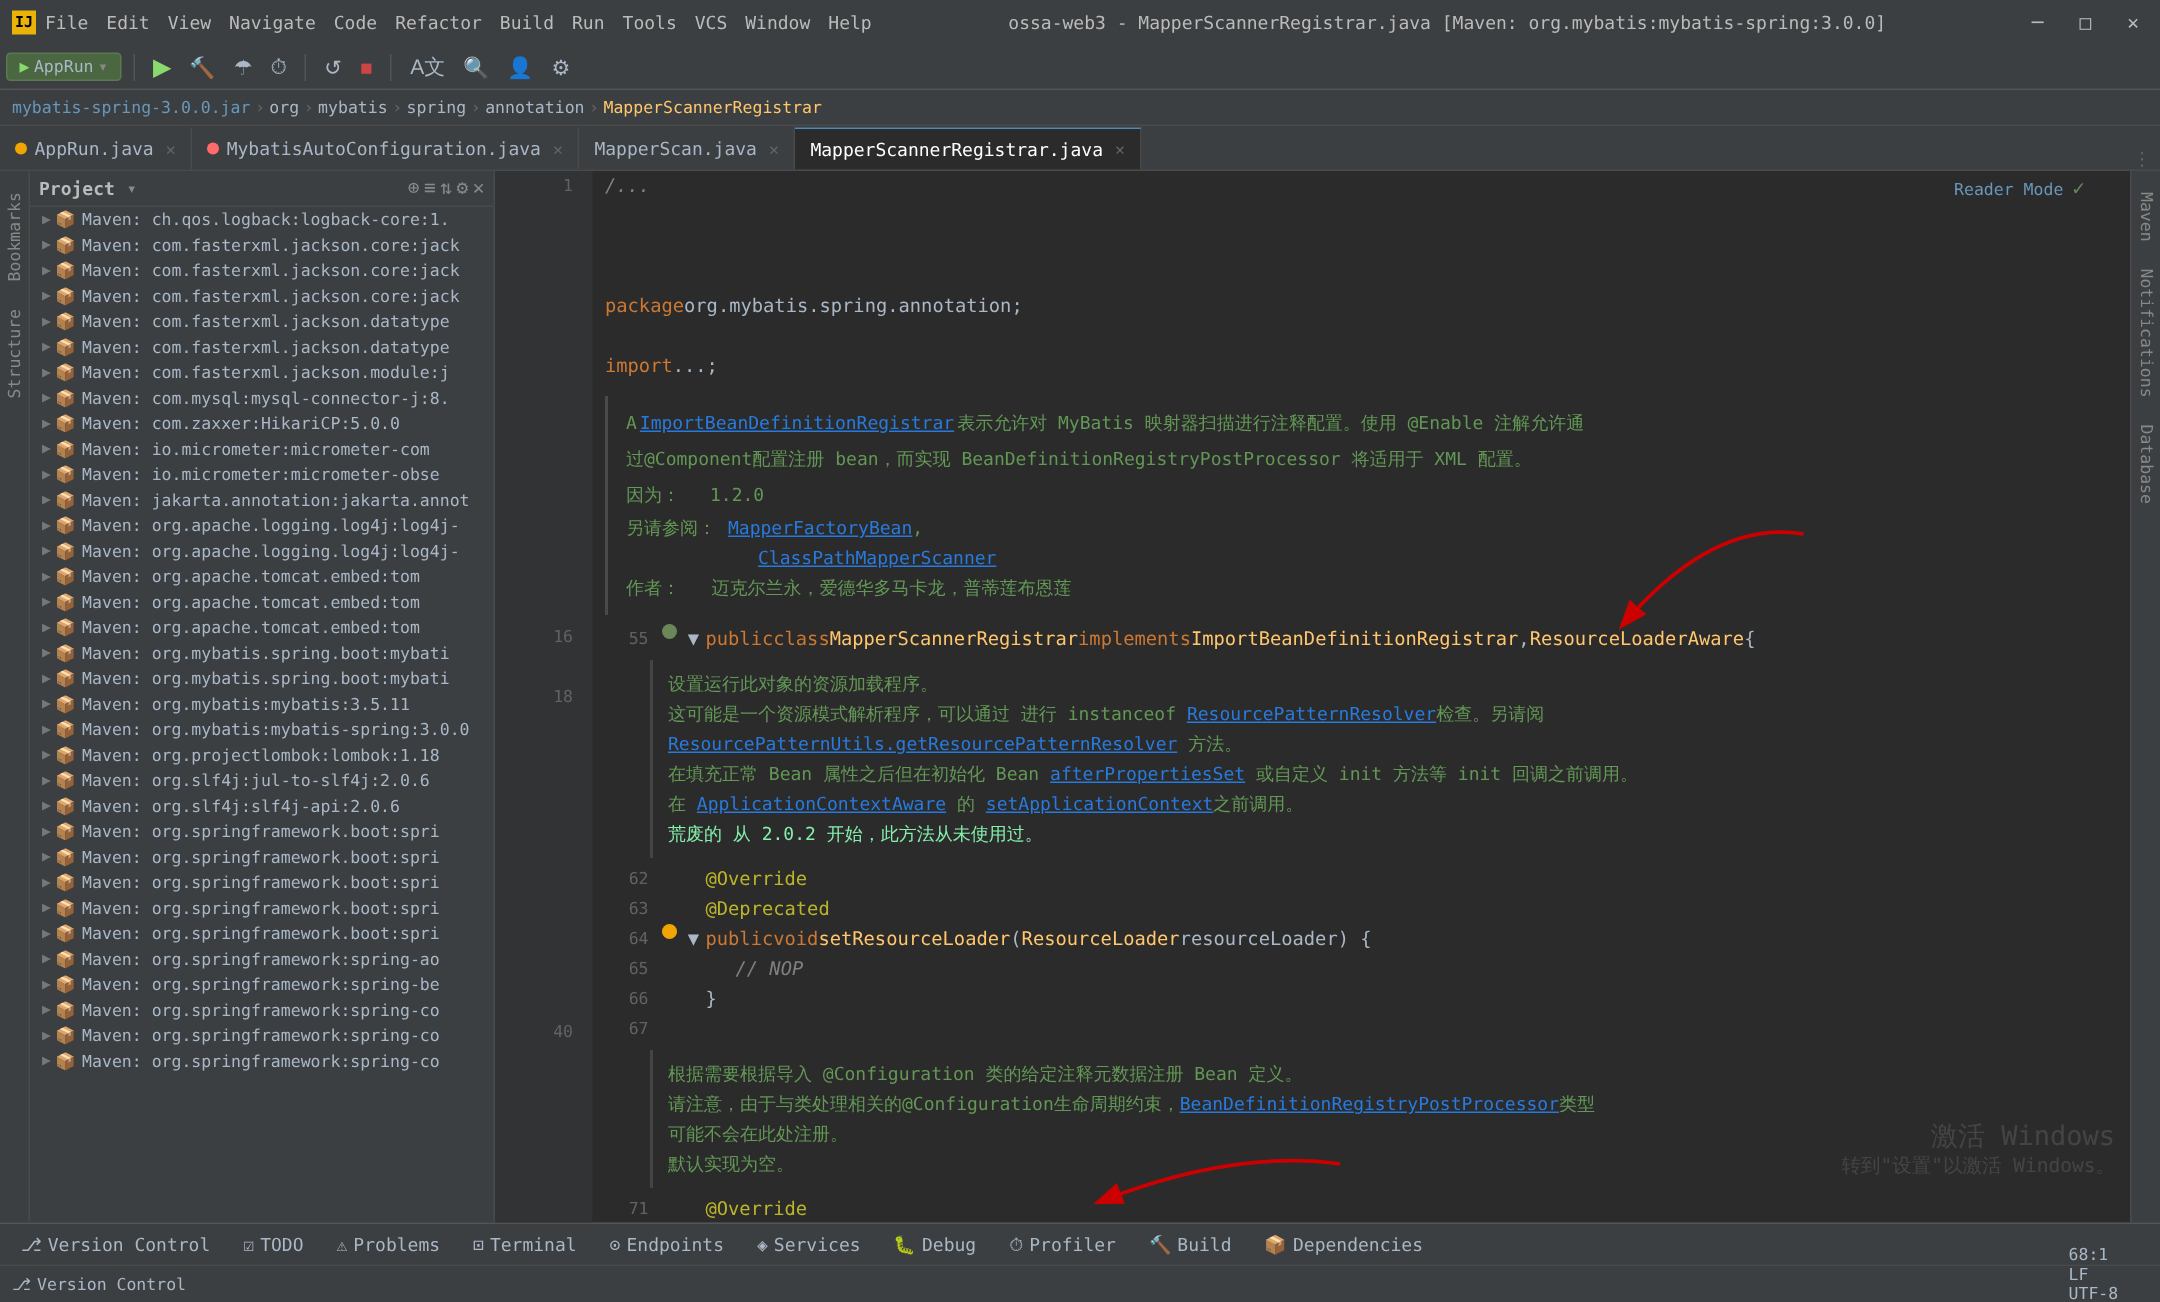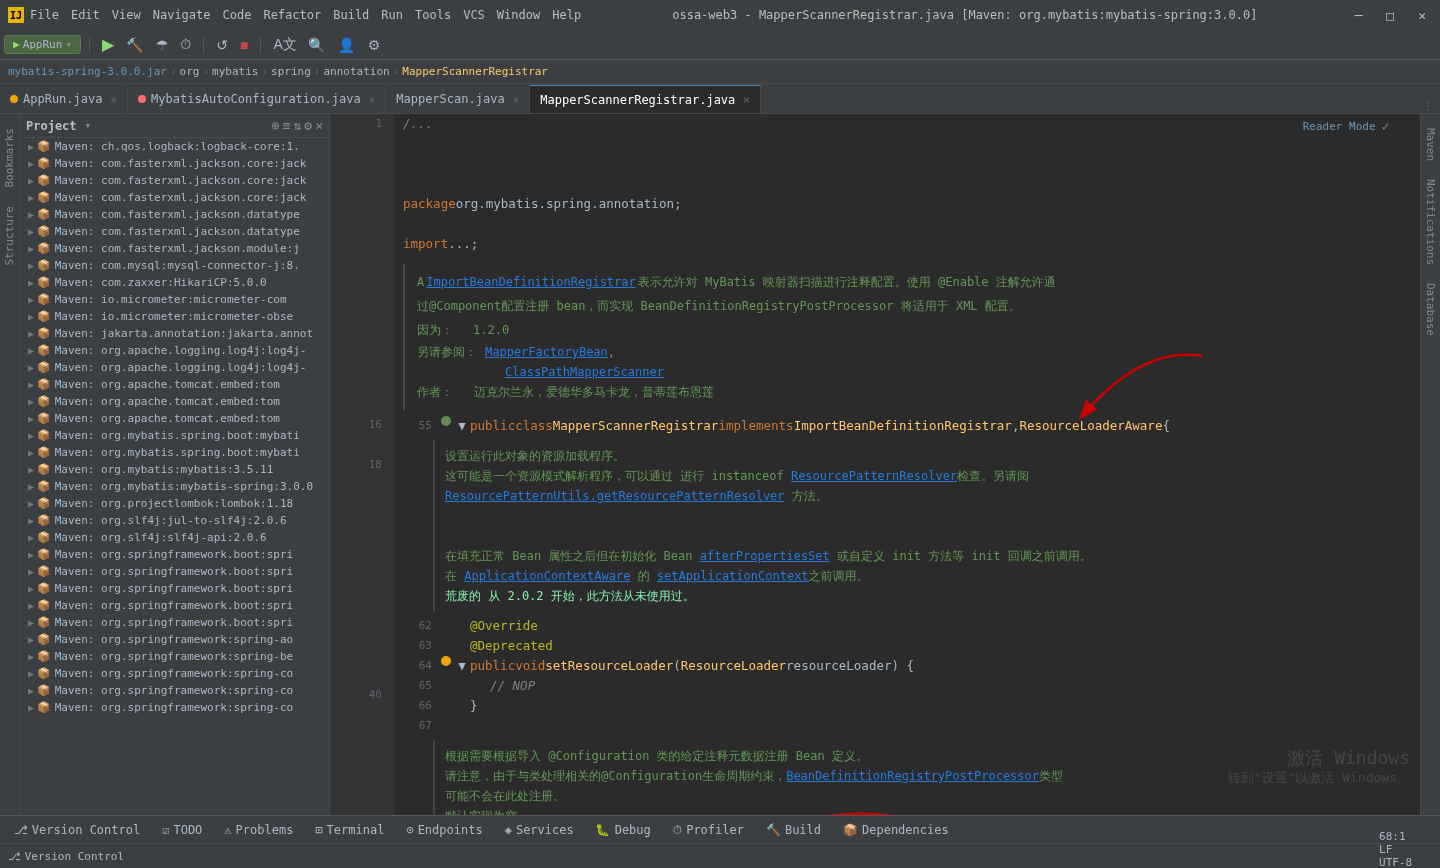--- a/index.html
+++ b/index.html
@@ -408,21 +408,21 @@
           </div>
           <div style="height:20px;"></div>
 
           <div style="display:flex;align-items:center;height:20px;">
             <div style="width:20px;"></div>
             <div style="min-width:40px;text-align:right;padding-right:8px;color:#606366;font-size:11px;">18</div>
           </div>
 
           <div style="height:440px;">
 
-            <div style="display:flex;align-items:center;height:20px;padding-top:220px;">
+            <div style="display:flex;align-items:flex-end;height:20px;padding-top:220px;">
               <div style="width:20px;"></div>
               <div style="min-width:40px;text-align:right;padding-right:8px;color:#606366;font-size:11px;">40</div>
             </div>
           </div>
         </div>
 
         <div id="code-area" style="flex:1;padding:0 8px;font-size:12.5px;line-height:20px;font-family:Consolas,monospace;">
 
           <div class="code-line">
             <span class="comment">/...</span>
@@ -491,21 +491,21 @@
               <span style="color:#ffc66d;">ImportBeanDefinitionRegistrar</span>
               <span class="plain">, </span>
               <span style="color:#ffc66d;">ResourceLoaderAware</span>
               <span class="plain"> {</span>
           </div>
 
           <div style="margin:4px 0 4px 30px;padding:6px 10px;border-left:2px solid #444;">
             <div style="line-height:20px;color:#629755;font-size:12px;">设置运行此对象的资源加载程序。</div>
             <div style="line-height:20px;color:#629755;font-size:12px;">这可能是一个资源模式解析程序，可以通过 进行 instanceof <span style="color:#287bde;text-decoration:underline;cursor:pointer;">ResourcePatternResolver</span>检查。另请阅</div>
             <div style="line-height:20px;color:#629755;font-size:12px;"><span style="color:#287bde;text-decoration:underline;cursor:pointer;">ResourcePatternUtils.getResourcePatternResolver</span> 方法。</div>
-            <div style="line-height:20px;color:#629755;font-size:12px;margin-top:40px;">在填充正常 Bean 属性之后但在初始化 Bean <span style="color:#287bde;text-decoration:underline;cursor:pointer;">afterPropertiesSet</span> 或自定义 init 方法等 init 回调之前调用。</div>
+            <div style="line-height:20px;color:#629755;font-size:12px;">在填充正常 Bean 属性之后但在初始化 Bean <span style="color:#287bde;text-decoration:underline;cursor:pointer;">afterPropertiesSet</span> 或自定义 init 方法等 init 回调之前调用。</div>
             <div style="line-height:20px;color:#629755;font-size:12px;">在 <span style="color:#287bde;text-decoration:underline;cursor:pointer;">ApplicationContextAware</span> 的 <span style="color:#287bde;text-decoration:underline;cursor:pointer;">setApplicationContext</span>之前调用。</div>
             <div style="line-height:20px;color:#86efac;font-size:12px;">荒废的 从 2.0.2 开始，此方法从未使用过。</div>
           </div>
 
           <div class="code-line">
             <span style="min-width:35px;text-align:right;padding-right:6px;color:#606366;font-size:11px;user-select:none;">62</span>
             <span style="width:32px;display:inline-block;"></span>
             <span class="ann">@Override</span>
           </div>
           <div class="code-line">

